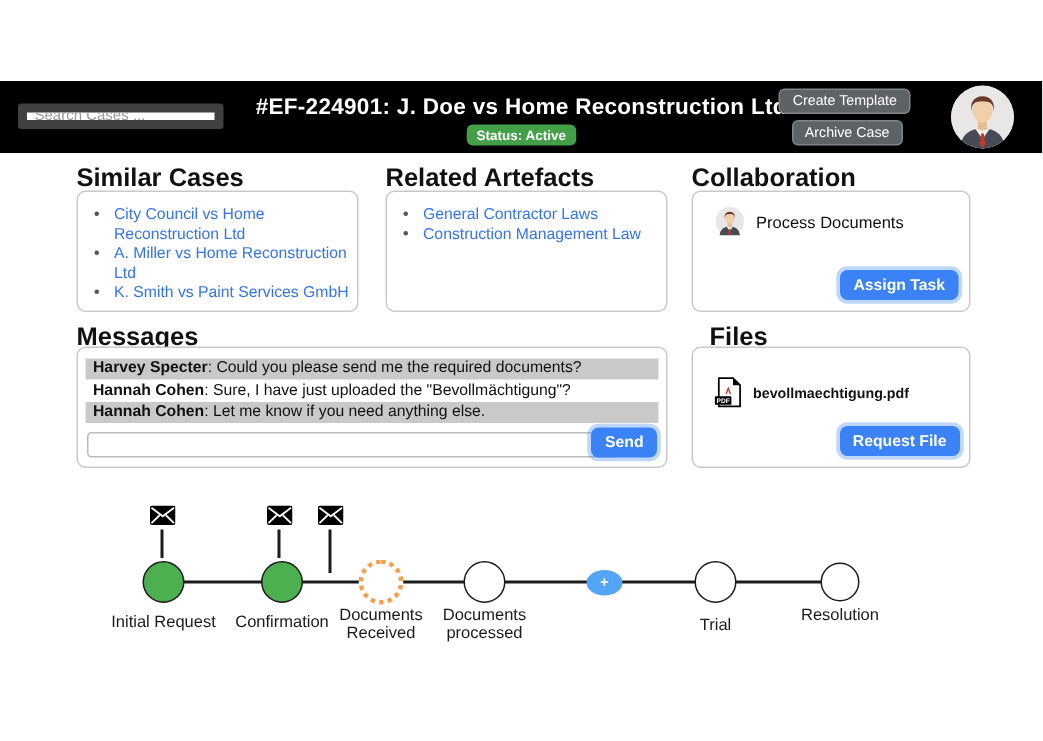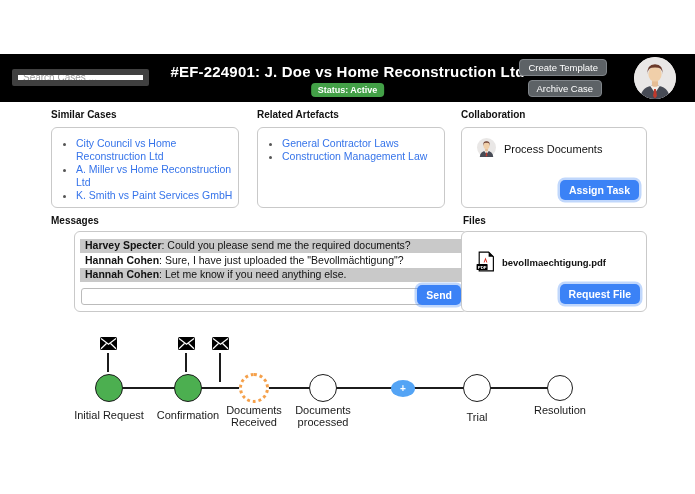--- a/index.html
+++ b/index.html
@@ -20,21 +20,21 @@
   .hdr-btn { position:absolute; background:#5d6266; color:#fff; border:1px solid #80858a;
     border-radius:4px; font-size:9.5px; padding:2px 8px; font-family:"Liberation Sans", sans-serif;
     cursor:pointer; white-space:nowrap; }
   .btn-create { right:88px; top:5px;margin-left:38px; }
   .btn-archive { right:93px; top:26px; }
   .avatar { position:absolute; right:19px; top:3px; width:42px; height:42px; border-radius:50%;
     overflow:hidden; background:#e9e7e6; cursor:pointer; }
   .avatar svg, .collab-avatar svg { display:block; width:100%; height:100%; }
 
   
-  .sec-title { position:absolute; font-size:10px; font-weight:bold; color:#111; }
+  .sec-title { position:absolute; font-size:17px; font-weight:bold; color:#111; }
   .card { position:absolute; background:#fff; border:1px solid #c9c9c9; border-radius:6px; }
   .link-list { margin:9px 0 0 24px; }
   .link-list li { font-size:10.5px; line-height:13px; color:#555; }
   .link-list a { color:#3674ea; text-decoration:none; }
 
   .collab-avatar { position:absolute; left:15px; top:10px; width:19px; height:19px; }
   .task-label { position:absolute; left:42px; top:15px; font-size:11px; color:#111; }
 
   .btn-blue { position:absolute; background:#3b82f6; color:#fff; border:none; border-radius:5px;
     font-size:10.5px; font-weight:bold; padding:4px 9px; cursor:pointer;
@@ -117,37 +117,37 @@
     <div class="collab-avatar">
       <svg viewBox="0 0 48 48">
           <use href="#man-avatar"></use>
         </svg>
     </div>
     <div class="task-label">Process Documents</div>
     <button class="btn-blue btn-assign">Assign Task</button>
   </div>
 
   <div class="sec-title" style="left:51px; top:215px;">Messages</div>
-  <div class="card" style="left:51px; top:231px; width:394px; height:81px;margin-left:23px;">
+  <div class="card" style="left:51px; top:231px; width:394px; height:81px;">
     <div class="msg-rows">
       <div class="msg-row alt">
         <span class="msg-sender">Harvey Specter</span><span>: Could you please send me the required documents?</span>
       </div>
       <div class="msg-row">
         <span class="msg-sender">Hannah Cohen</span><span>: Sure, I have just uploaded the "Bevollmächtigung"?</span>
       </div>
       <div class="msg-row alt">
         <span class="msg-sender">Hannah Cohen</span><span>: Let me know if you need anything else.</span>
       </div>
     </div>
     <input class="msg-input" value="" style="">
     <button class="btn-blue btn-send">Send</button>
   </div>
 
-  <div class="sec-title" style="left:445px; top:215px;padding-left:18px;">Files</div>
+  <div class="sec-title" style="left:455px; top:215px;padding-left:18px;">Files</div>
   <div class="card" style="left:461px; top:231px; width:186px; height:81px;">
     <div class="pdf-icon">
       <svg viewBox="0 0 20 20">
         <path d="M4 1 H13 L17.5 5.5 V19 H4 Z" fill="#fff" stroke="#000" stroke-width="1.1"></path>
         <path d="M13 1 L13 5.5 L17.5 5.5 Z" fill="#000"></path>
         <path d="M8.2 11 L10 6.3 L11.8 11 L10.9 11 L10 8.6 L9.1 11 Z" fill="#d6281e"></path>
         <rect x="1.5" y="12.5" width="10.5" height="5.5" rx="0.5" fill="#000"></rect>
         <text x="6.8" y="16.8" font-size="4.2" fill="#fff" text-anchor="middle" font-weight="bold" font-family="Liberation Sans, sans-serif">PDF</text>
       </svg>
     </div>

